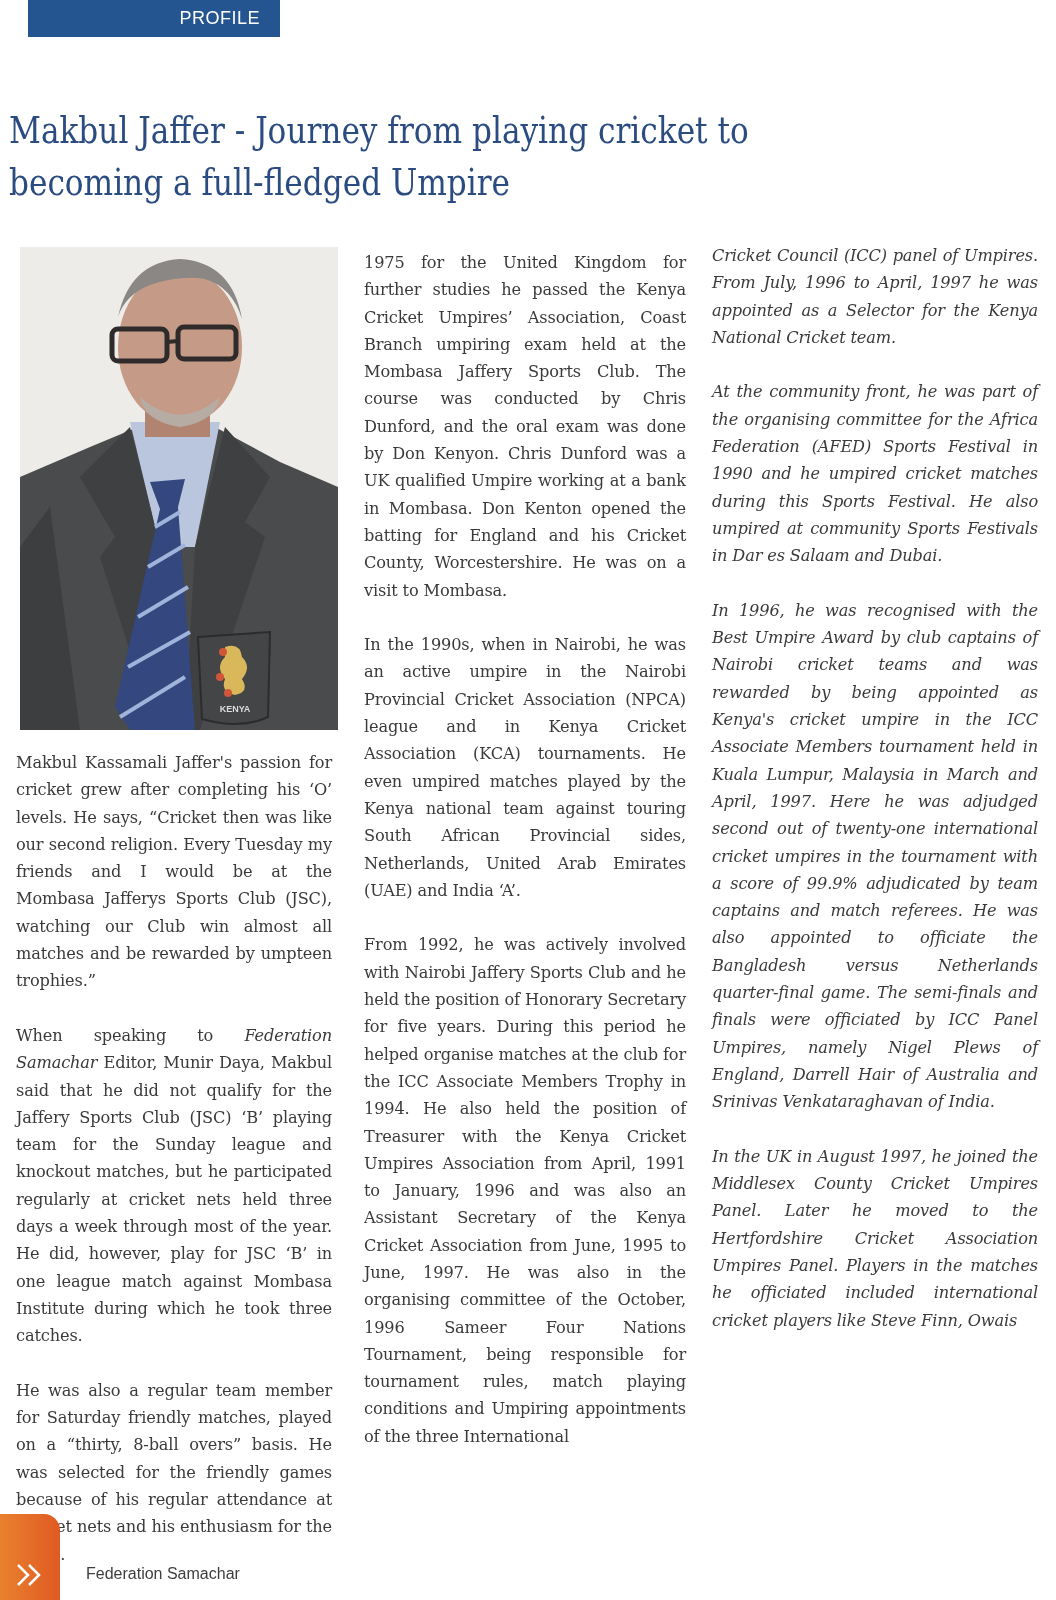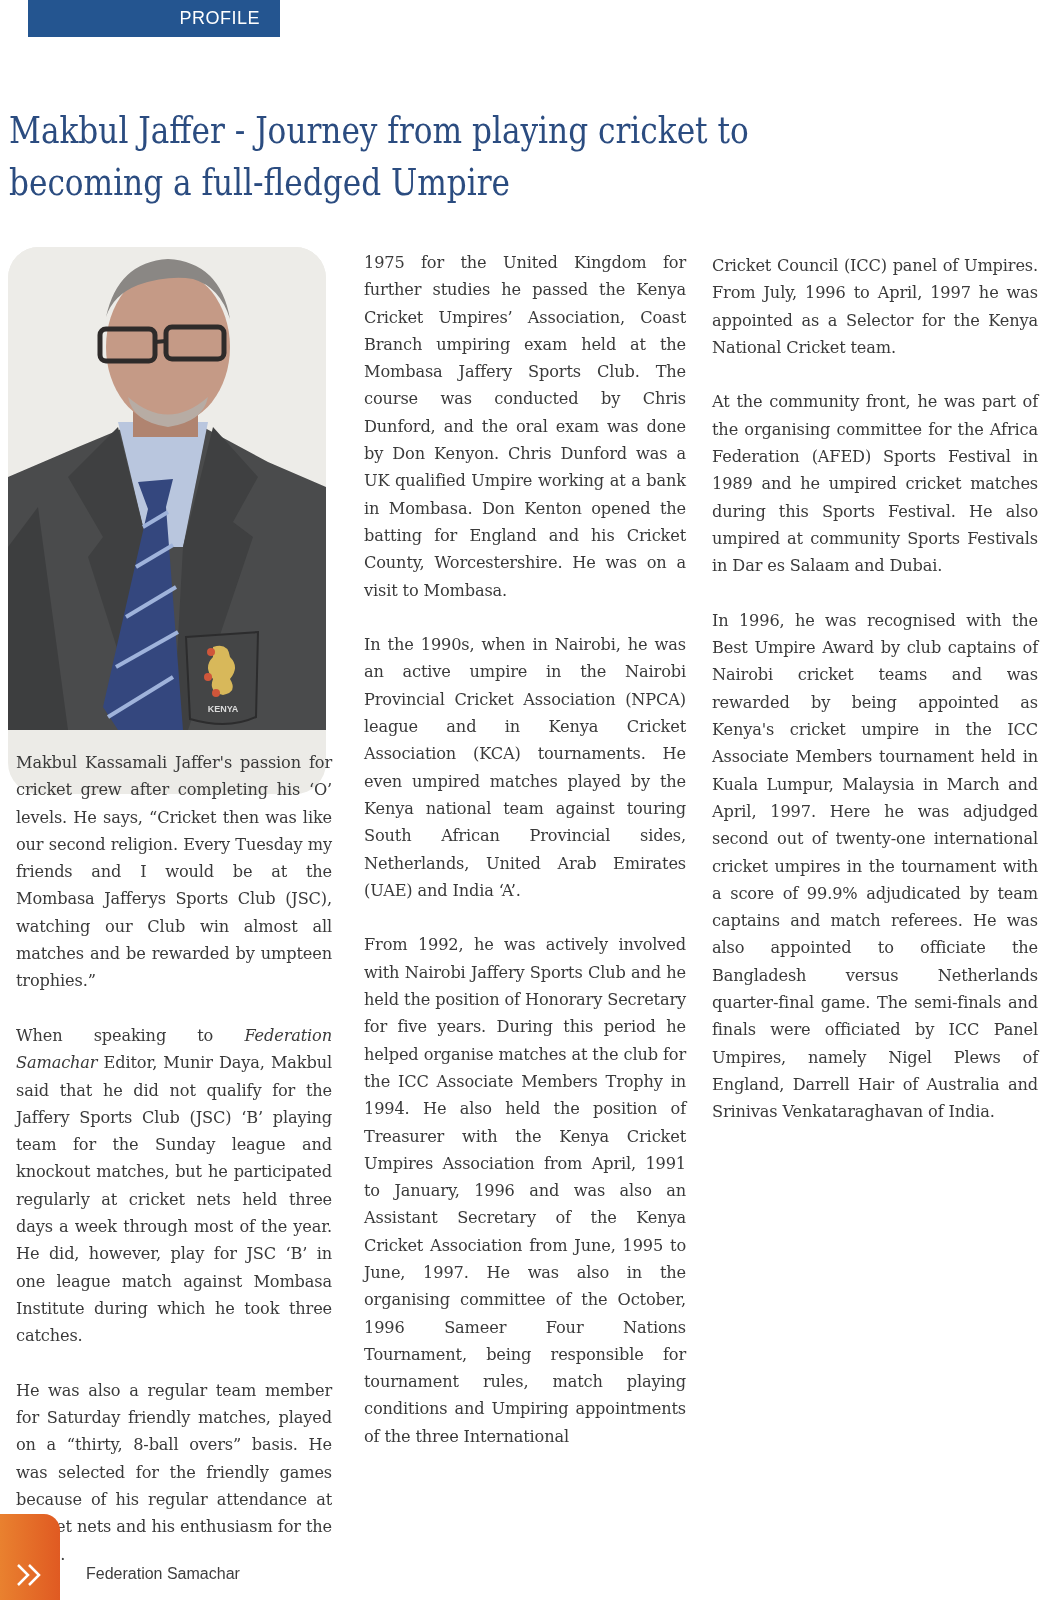--- a/index.html
+++ b/index.html
@@ -17,33 +17,33 @@
     padding-right: 20px; box-sizing: border-box; letter-spacing: 0.5px; margin-left: 28px;
   }
   .title {
     position: absolute; left: 9px; top: 104px; width: 920px;
     font-family: "DejaVu Serif", serif; font-size: 38px; line-height: 52px;
     color: #2b4c80; font-weight: normal; margin: 0;
     transform: scaleX(0.82); transform-origin: left top;
     width: 1120px;
   }
   .photo {
-    position: absolute; left: 8px; top: 247px; width: 318px; height: 547px;
-    background: #ecebe7; overflow: hidden; border-radius: 31px;
+    position: absolute; left: 20px; top: 247px; width: 318px; height: 483px;
+    background: #ecebe7; overflow: hidden;
   }
   .col {
     position: absolute; font-size: 16.2px; line-height: 27.3px;
     text-align: justify; color: #3a3a3a;
     letter-spacing: -0.15px;
   }
   .col p { margin: 0 0 27.3px 0; }
   .col p.nogap { margin-bottom: 0; }
   .col1 { left: 16px; top: 749px; width: 316px; }
   .col2 { left: 364px; top: 249px; width: 322px; }
-  .col3 { left: 712px; top: 252px; width: 326px; }
+  .col3 { left: 712px; top: 242px; width: 326px; font-style: italic; }
   .footer-badge {
     position: absolute; left: 0; top: 1514px; width: 60px; height: 86px;
     background: linear-gradient(90deg, #e9812f, #e05a22);
     border-top-right-radius: 16px;
     display: flex; align-items: flex-end; justify-content: center;
     padding-bottom: 12px; box-sizing: border-box;
   }
   .footer-text {
     position: absolute; left: 86px; top: 1565px;
     font-family: "Liberation Sans", sans-serif; font-size: 16px; color: #3e3e3e;
@@ -113,22 +113,23 @@
 </div>
 
 <div class="col col2">
   <p>1975 for the United Kingdom for further studies he passed the Kenya Cricket Umpires’ Association, Coast Branch umpiring exam held at the Mombasa Jaffery Sports Club. The course was conducted by Chris Dunford, and the oral exam was done by Don Kenyon. Chris Dunford was a UK qualified Umpire working at a bank in Mombasa. Don Kenton opened the batting for England and his Cricket County, Worcestershire. He was on a visit to Mombasa.</p>
   <p>In the 1990s, when in Nairobi, he was an active umpire in the Nairobi Provincial Cricket Association (NPCA) league and in Kenya Cricket Association (KCA) tournaments. He even umpired matches played by the Kenya national team against touring South African Provincial sides, Netherlands, United Arab Emirates (UAE) and India ‘A’.</p>
   <p class="nogap">From 1992, he was actively involved with Nairobi Jaffery Sports Club and he held the position of Honorary Secretary for five years. During this period he helped organise matches at the club for the ICC Associate Members Trophy in 1994. He also held the position of Treasurer with the Kenya Cricket Umpires Association from April, 1991 to January, 1996 and was also an Assistant Secretary of the Kenya Cricket Association from June, 1995 to June, 1997. He was also in the organising committee of the October, 1996 Sameer Four Nations Tournament, being responsible for tournament rules, match playing conditions and Umpiring appointments of the three International</p>
 </div>
 
 <div class="col col3">
   <p>Cricket Council (ICC) panel of Umpires. From July, 1996 to April, 1997 he was appointed as a Selector for the Kenya National Cricket team.</p>
-  <p>At the community front, he was part of the organising committee for the Africa Federation (AFED) Sports Festival in 1989 and he umpired cricket matches during this Sports Festival. He also umpired at community Sports Festivals in Dar es Salaam and Dubai.</p>
+  <p>At the community front, he was part of the organising committee for the Africa Federation (AFED) Sports Festival in 1990 and he umpired cricket matches during this Sports Festival. He also umpired at community Sports Festivals in Dar es Salaam and Dubai.</p>
   <p>In 1996, he was recognised with the Best Umpire Award by club captains of Nairobi cricket teams and was rewarded by being appointed as Kenya's cricket umpire in the ICC Associate Members tournament held in Kuala Lumpur, Malaysia in March and April, 1997. Here he was adjudged second out of twenty-one international cricket umpires in the tournament with a score of 99.9% adjudicated by team captains and match referees. He was also appointed to officiate the Bangladesh versus Netherlands quarter-final game. The semi-finals and finals were officiated by ICC Panel Umpires, namely Nigel Plews of England, Darrell Hair of Australia and Srinivas Venkataraghavan of India.</p>
+  <p class="nogap">In the UK in August 1997, he joined the Middlesex County Cricket Umpires Panel. Later he moved to the Hertfordshire Cricket Association Umpires Panel. Players in the matches he officiated included international cricket players like Steve Finn, Owais</p>
 </div>
 
 <div class="footer-badge">
   <svg width="30" height="26" viewBox="0 0 30 26">
     <polyline points="3,3 13,13 3,23" fill="none" stroke="#ffffff" stroke-width="2.5"></polyline>
     <polyline points="14,3 24,13 14,23" fill="none" stroke="#ffffff" stroke-width="2.5"></polyline>
   </svg>
 </div>
 <div class="footer-text">Federation Samachar</div>
 

